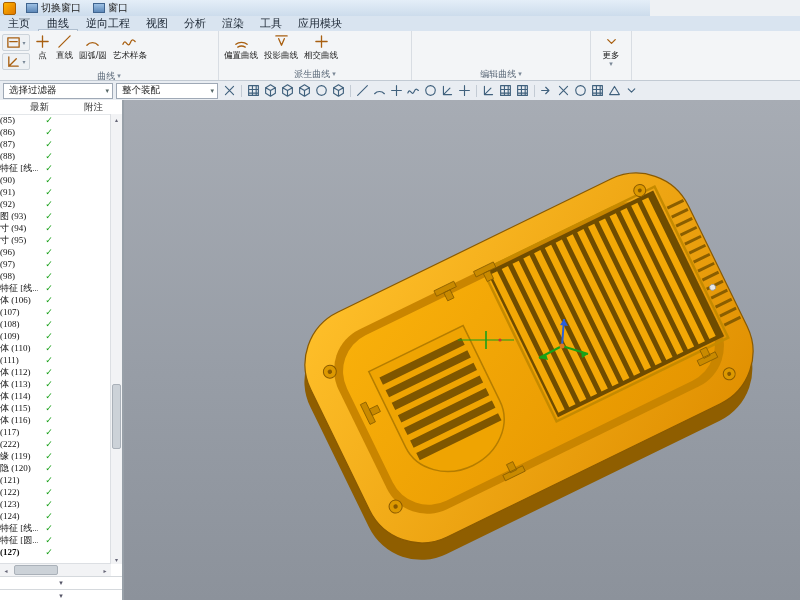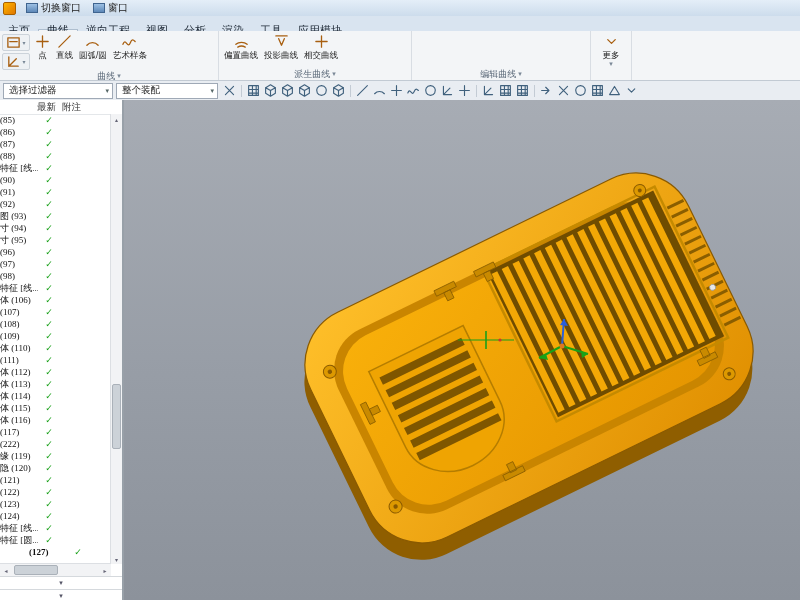--- a/index.html
+++ b/index.html
@@ -1,32 +1,32 @@
 <!DOCTYPE html>
 <html><head>
 <meta charset="utf-8">
 <style>
   html,body{margin:0;padding:0;background:#fff;}
   #app{position:relative;width:800px;height:600px;overflow:hidden;
        font-family:"Liberation Sans","DejaVu Sans",sans-serif;color:#222;background:#eef1f4;}
 
   
-  .titlebar{position:absolute;left:0;top:0;width:800px;height:16px;
+  .titlebar{position:absolute;left:0;top:0;width:650px;height:16px;
     background:linear-gradient(#e4eef8,#ccdcec);border-bottom:1px solid #b5c4d6;
     display:flex;align-items:center;font-size:10px;}
   .appicon{width:11px;height:11px;margin:0 4px 0 3px;border-radius:2px;
     background:linear-gradient(135deg,#ffb400,#e07800);border:1px solid #a86000;}
   .tb-item{display:flex;align-items:center;gap:3px;padding:0 6px;height:100%;cursor:default;}
   .tb-ico{width:10px;height:8px;background:linear-gradient(#9cc0e4,#5d88b8);border:1px solid #3f648f;}
   .tb-title{position:absolute;left:0;right:0;text-align:center;font-size:10.5px;color:#1d2a38;pointer-events:none;}
 
   
   .menubar{position:absolute;left:0;top:16px;width:800px;height:15px;background:#d9e4f0;
     display:flex;align-items:stretch;font-size:11px;border-bottom:1px solid #c4cfdb;}
-  .mtab{display:flex;align-items:center;padding:0 8px;color:#202b38;margin-top:13px;}
+  .mtab{display:flex;align-items:flex-end;padding:0 8px;color:#202b38;margin-top:13px;}
   .mtab.active{background:#f3f5f7;border:1px solid #aebecf;border-bottom:none;}
 
   
   .ribbon{position:absolute;left:0;top:31px;width:800px;height:49px;background:#f3f5f7;
     border-bottom:1px solid #c2cad3;display:flex;}
   .rgroup{position:relative;height:100%;border-right:1px solid #d8dde3;display:flex;flex-direction:column;overflow:hidden;flex:0 0 auto;}
   .rbody{flex:1;display:flex;align-items:flex-start;padding:2px 2px 0 2px;}
   .glabel{height:12px;font-size:9px;color:#5a6878;display:flex;align-items:center;justify-content:center;gap:2px;}
   .gcar{font-size:7px;color:#7a8897;}
   .stack{display:flex;flex-direction:column;gap:2px;padding:1px 2px 0 0;}
@@ -55,25 +55,25 @@
   .tico svg path{fill:none;stroke:#40617d;stroke-width:1.4;stroke-linecap:round;stroke-linejoin:round;}
   .tico.sep{width:7px;}
   .tico.sep::after{content:"";display:block;width:1px;height:12px;background:#c3cbd4;margin:0 auto;}
 
   
   .leftpanel{position:absolute;left:0;top:100px;width:122px;bottom:0;background:#fff;
     border-right:2px solid #98a0a8;}
   .phead{height:14px;display:flex;align-items:center;font-size:9.5px;color:#333;
     border-bottom:1px solid #e4e7ea;}
   .phname{width:30px;}
-  .phlatest{width:26px;text-align:right;}
-  .phnote{margin-left:6px;}
+  .phlatest{width:26px;text-align:left;}
+  .phnote{margin-left:28px;}
   .tree{position:absolute;left:0;top:14px;right:11px;bottom:36px;overflow:hidden;}
   .trow{height:12px;display:flex;align-items:center;font-size:9px;}
-  .trow.bold .tname{font-weight:bold;padding-left:29px;}
+  .trow.bold .tname{font-weight:bold;}
   .tname{width:38px;overflow:hidden;white-space:nowrap;color:#111;font-family:Liberation Serif, serif;}
   .tcheck{width:22px;text-align:center;color:#18a018;font-size:9px;font-weight:bold;visibility:hidden;}
   .tcheck.on{visibility:visible;}
   .tnote{flex:1;}
   .vscroll{position:absolute;right:0;top:14px;bottom:36px;width:11px;background:#f2f3f5;border-left:1px solid #dcdfe3;}
   .vs-arrow{position:absolute;left:0;right:0;height:10px;font-size:6px;color:#667;display:flex;align-items:center;justify-content:center;}
   .vs-up{top:0;} .vs-down{bottom:0;}
   .vs-thumb{position:absolute;left:1px;right:1px;top:60%;height:14%;background:#ccd2d8;border:1px solid #aab1b9;border-radius:2px;}
   .hscroll{position:absolute;left:0;right:11px;bottom:24px;height:12px;background:#f2f3f5;border-top:1px solid #dcdfe3;display:flex;align-items:center;}
   .hs-arrow{width:12px;font-size:6px;color:#667;text-align:center;}

